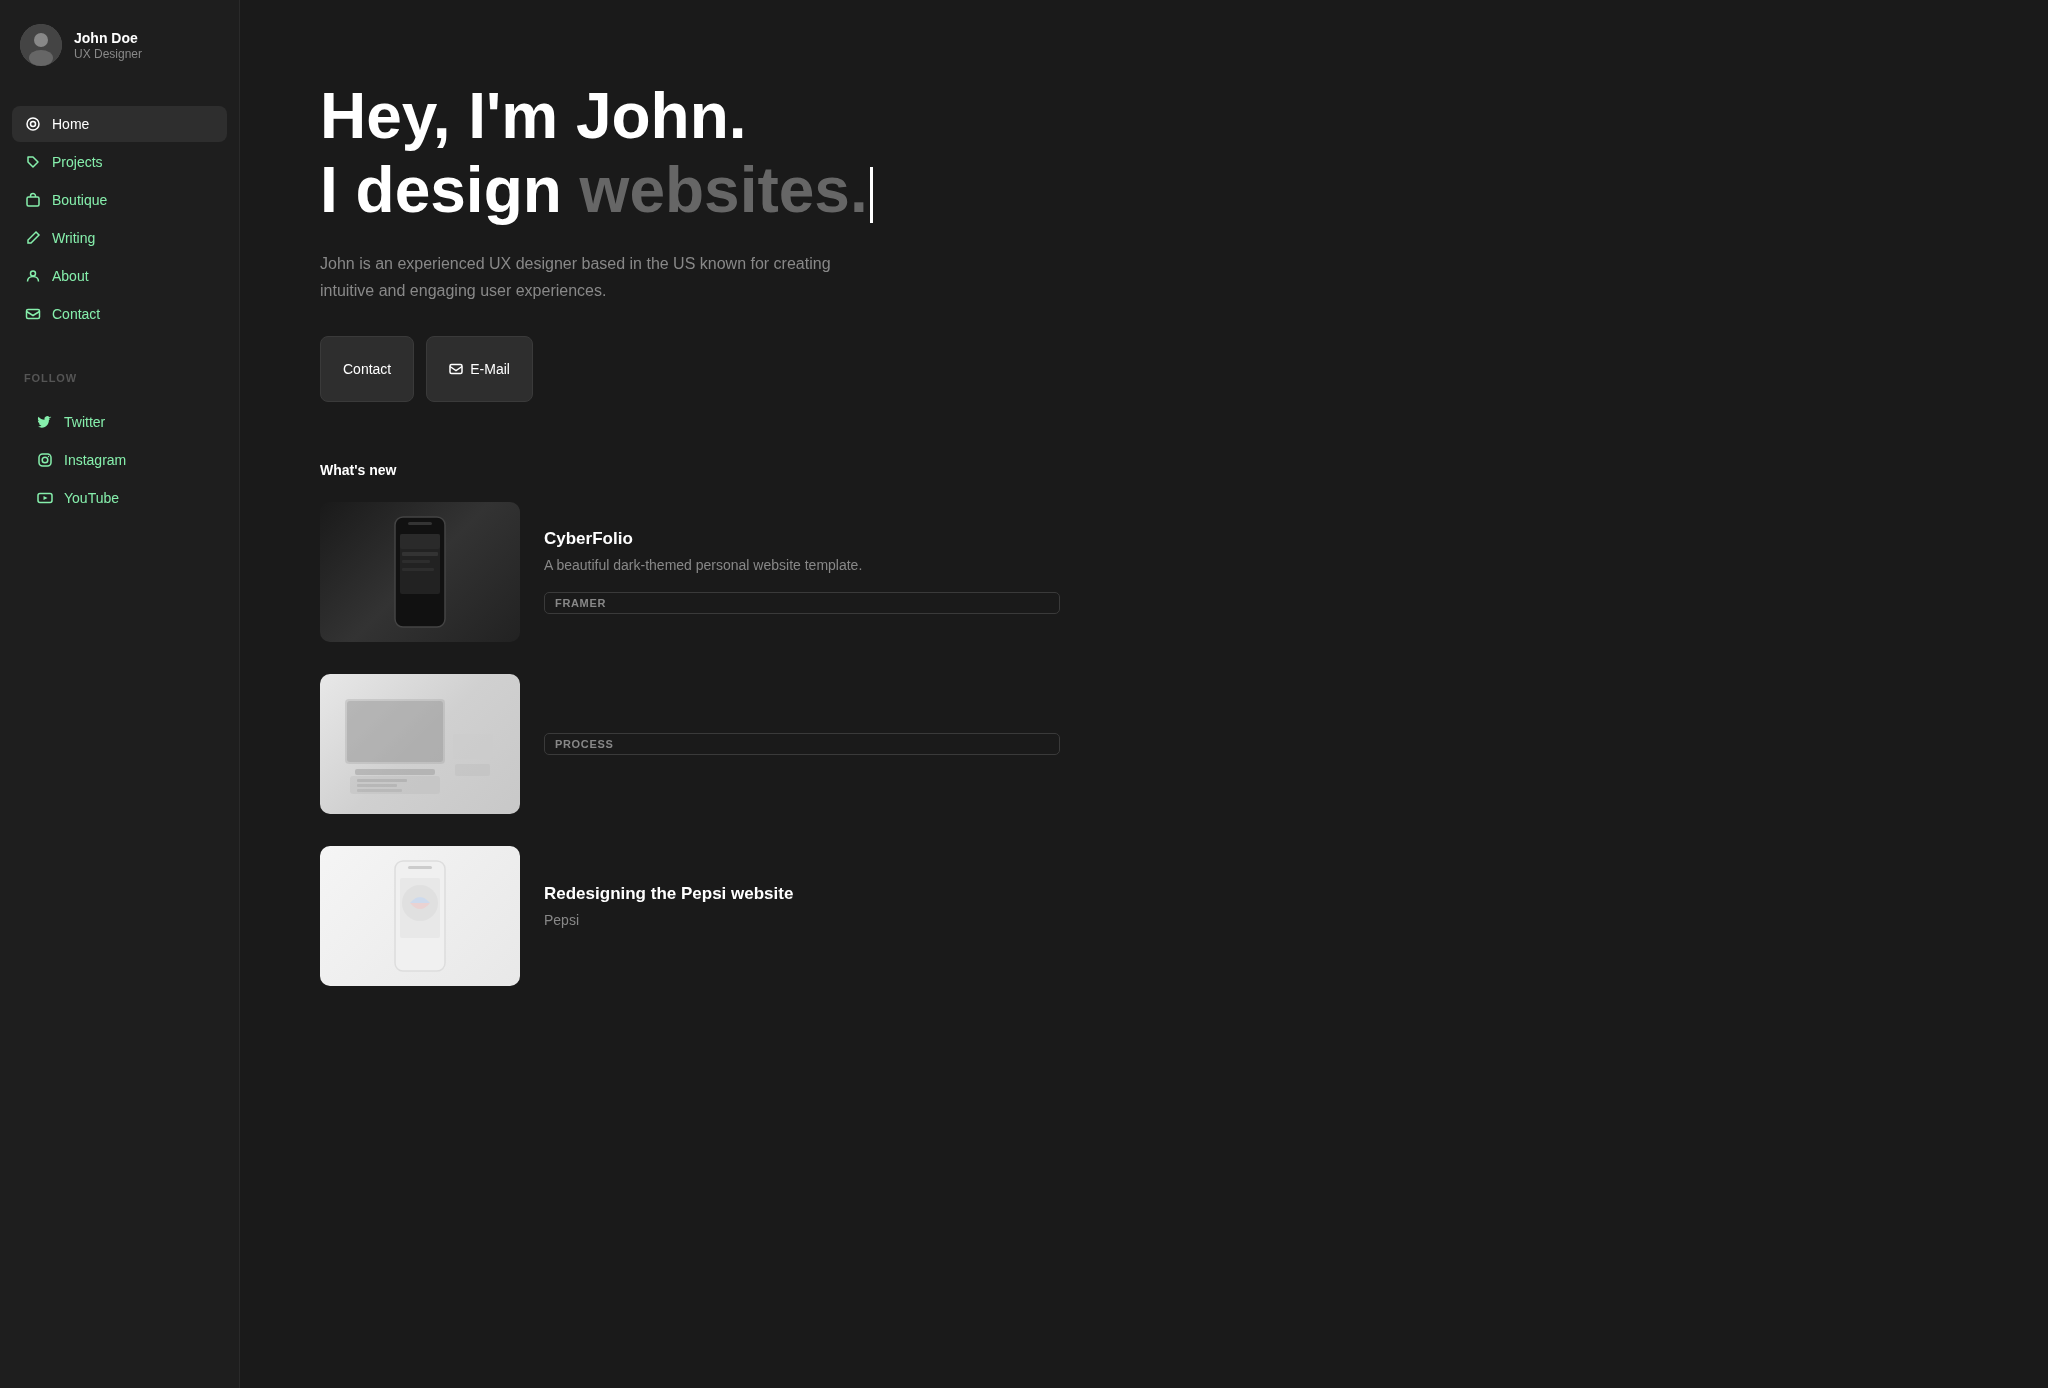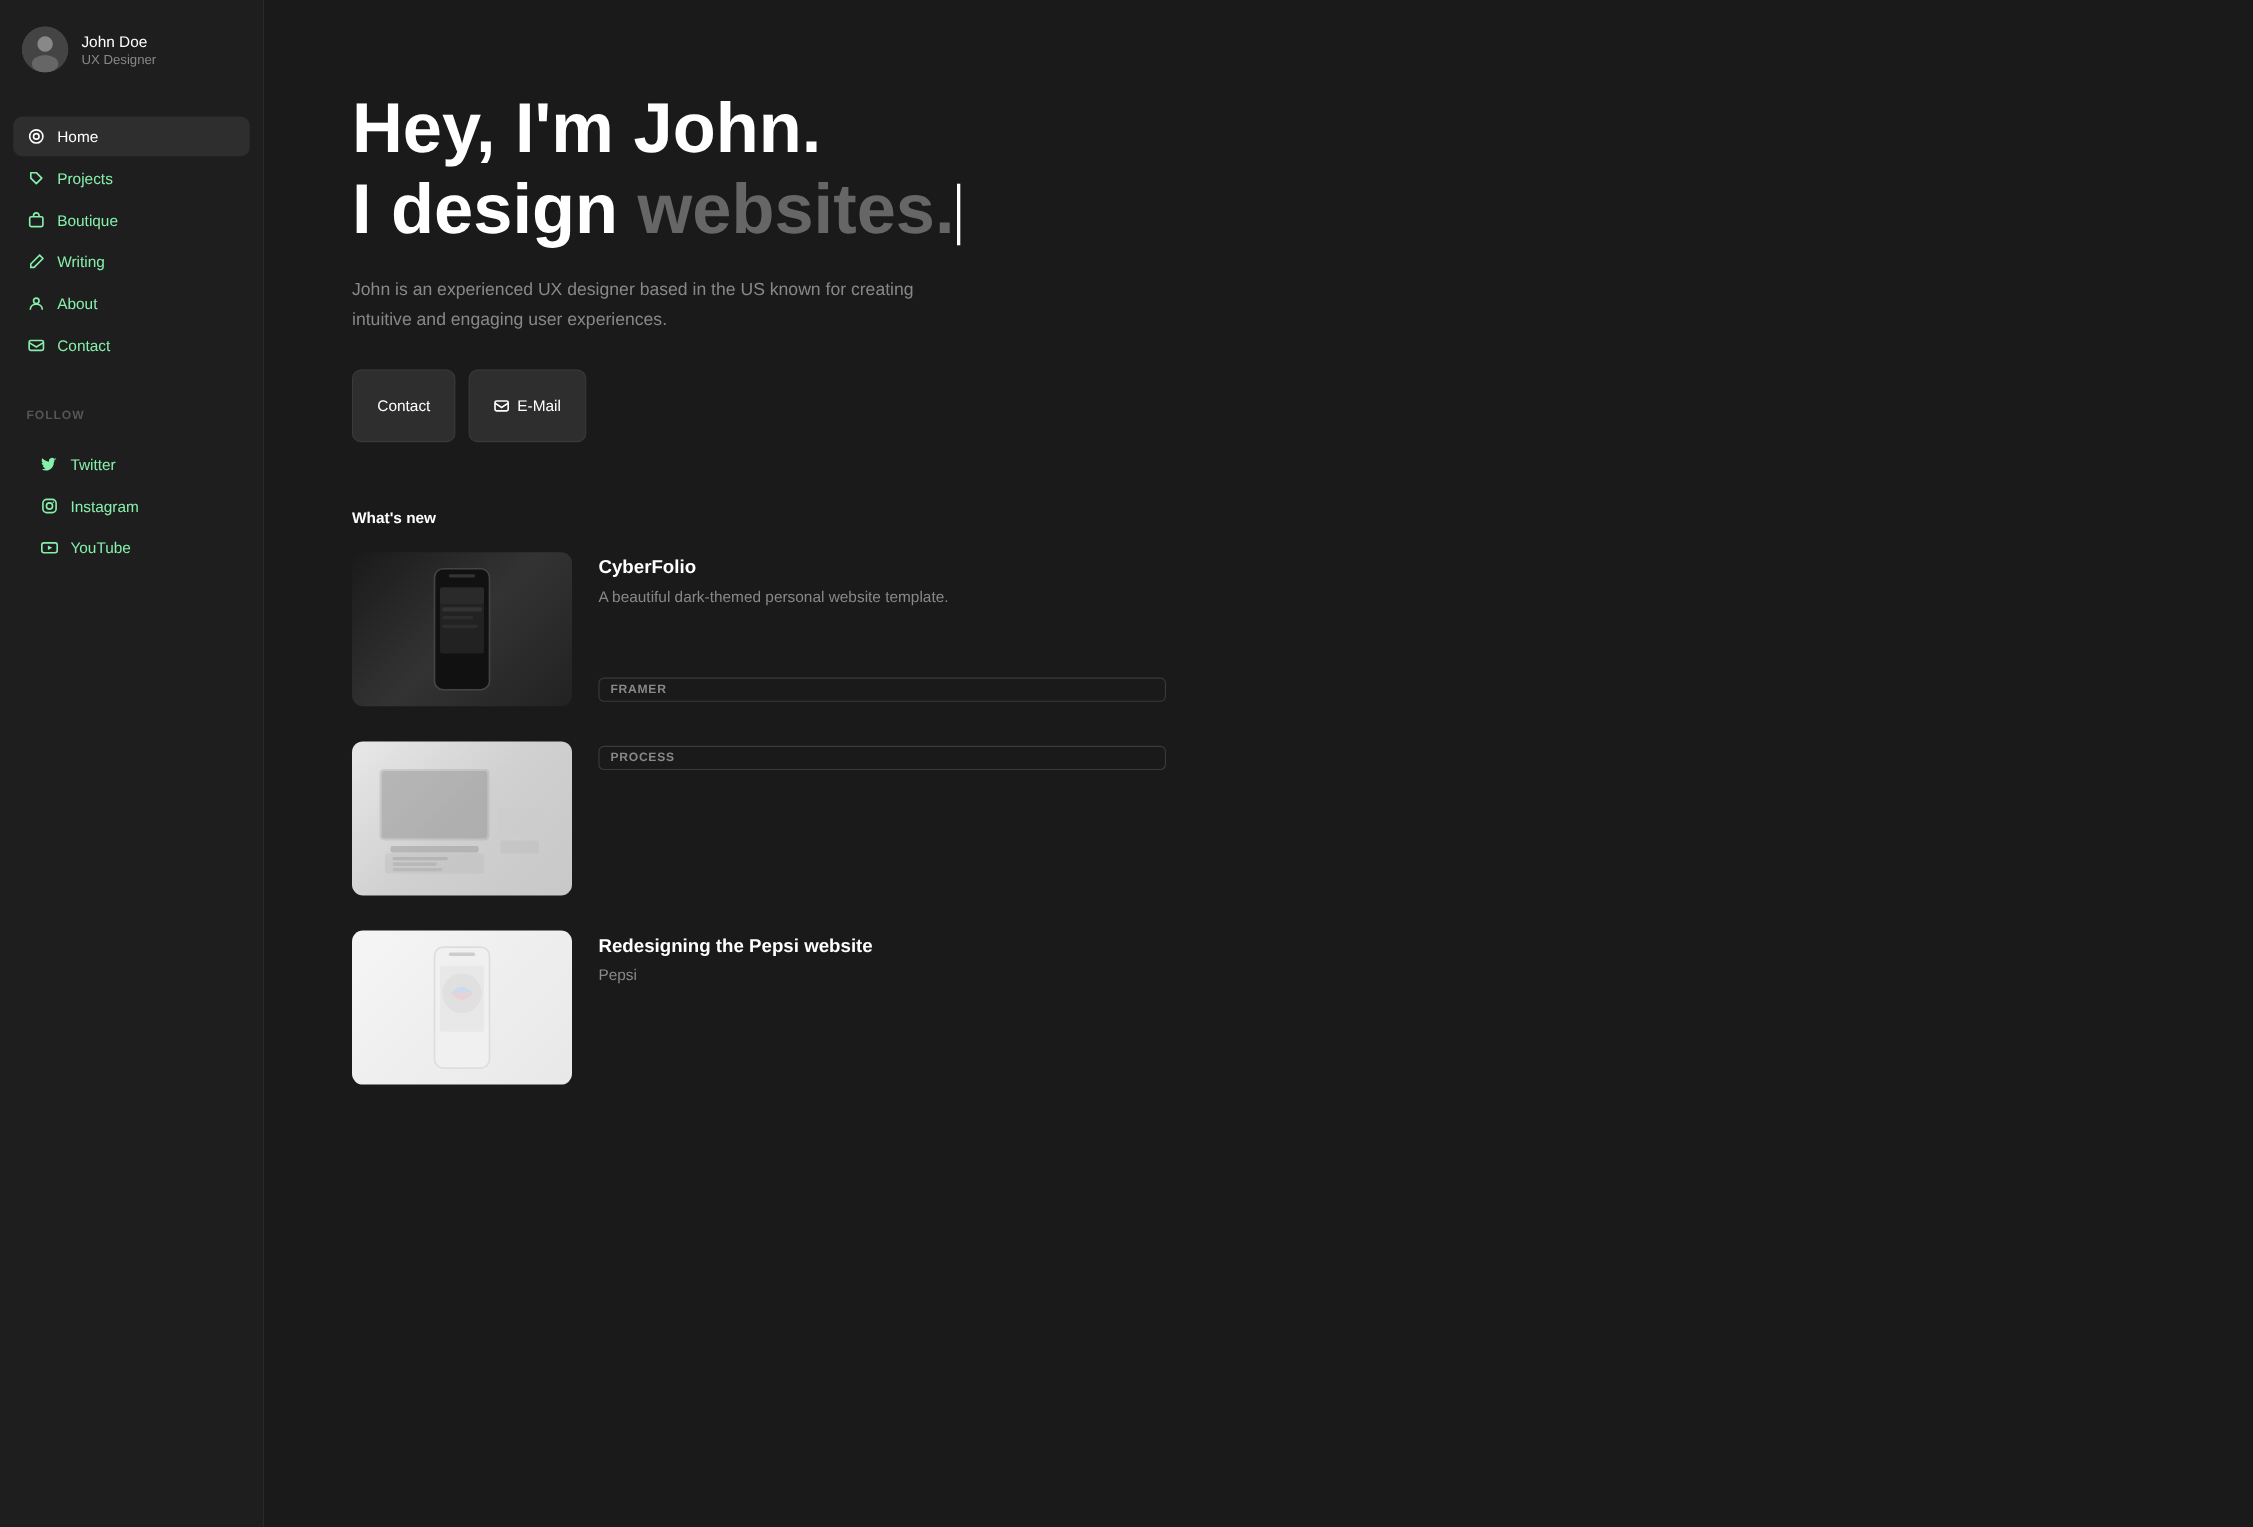--- a/index.html
+++ b/index.html
@@ -51,21 +51,21 @@
       height: 42px;
     }
 
     .profile-info {
       display: flex;
       flex-direction: column;
     }
 
     .profile-name {
       font-size: 14px;
-      font-weight: 400;
+      font-weight: 700;
       color: #ffffff;
       line-height: 1.3;
     }
 
     .profile-role {
       font-size: 12px;
       color: #888;
     }
 
     .nav-section {
@@ -223,21 +223,21 @@
       background: linear-gradient(135deg, #e8e8e8 0%, #d0d0d0 50%, #c8c8c8 100%);
     }
 
     .card-image.white-img {
       background: linear-gradient(135deg, #f5f5f5 0%, #e8e8e8 100%);
     }
 
     .card-content {
       display: flex;
       flex-direction: column;
-      justify-content: space-between;
+      justify-content: center;
       padding: 4px 0;
       flex: 1;
     }
 
     .card-title {
       font-size: 17px;
       font-weight: 600;
       color: #ffffff;
       margin-bottom: 6px;
     }

